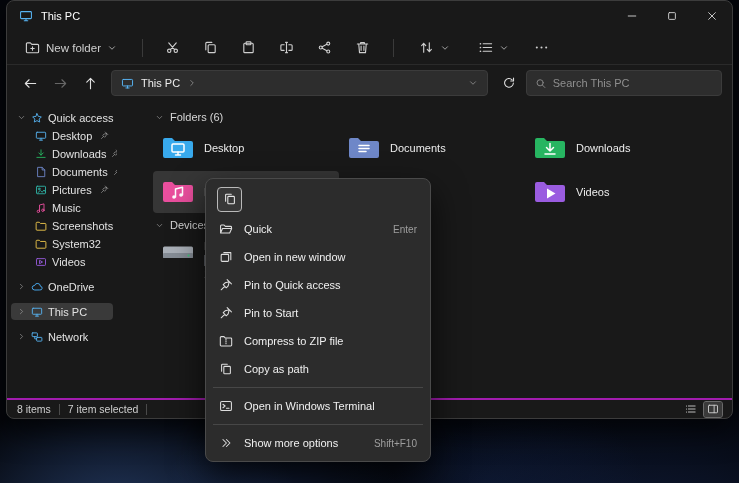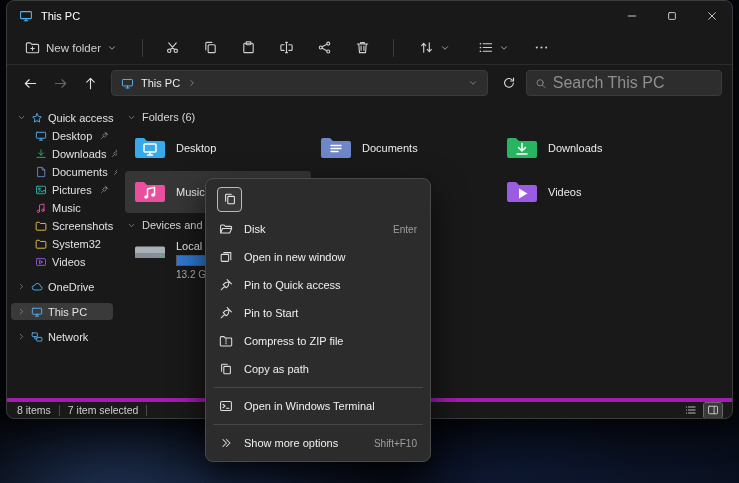--- a/index.html
+++ b/index.html
@@ -40,24 +40,24 @@
   .navbtn.disabled { color:#666; }
   .breadcrumb {
     flex:1; height:26px; margin:0 4px; background:#2d2d2d; border:1px solid #3b3b3b; border-radius:4px;
     display:flex; align-items:center; gap:7px; padding:0 9px; font-size:11px; color:#ececec;
   }
   .breadcrumb .bc-end { margin-left:auto; color:#9a9a9a; }
   .searchbox {
     flex:0 0 196px; height:26px; background:#2d2d2d; border:1px solid #3b3b3b; border-radius:4px;
     display:flex; align-items:center; gap:6px; padding:0 8px; color:#8f8f8f;
   }
-  .searchbox input { background:transparent; border:none; outline:none; color:#d8d8d8; font-size:16px; width:100%; font-family:"Liberation Sans",sans-serif; }
+  .searchbox input { background:transparent; border:none; outline:none; color:#d8d8d8; font-size:11px; width:100%; font-family:"Liberation Sans",sans-serif; }
   .searchbox input::placeholder { color:#8f8f8f; }
 
-  .bodyrow { flex:1; display:flex; min-height:0; }
+  .bodyrow { flex:1; display:flex; min-height:0;gap:28px; }
 
   
   .sidebar { flex:0 0 110px; padding:8px 0 0 0; overflow:hidden; }
   .side-item { height:17px; display:flex; align-items:center; gap:5px; margin:0 4px 1px 4px; padding:0 4px 0 6px; border-radius:4px; font-size:11px; color:#e2e2e2; white-space:nowrap; }
   .side-item.child { padding-left:24px; }
   .side-item.selected { background:#3a3a3a; }
   .side-item .chev { color:#9a9a9a; flex:0 0 auto; }
   .side-item .pin { margin-left:auto; color:#9a9a9a; flex:0 0 auto; }
   .side-item .sic { flex:0 0 auto; }
   .gap { height:7px; }
@@ -69,21 +69,21 @@
   .tiles { display:grid; grid-template-columns:repeat(3,186px); grid-auto-rows:42px; row-gap:2px; margin-bottom:6px; }
   .tile { display:flex; align-items:center; gap:9px; padding:3px 8px; border-radius:4px; font-size:11px; color:#ececec; overflow:hidden; }
   .tile.selected { background:rgba(255,255,255,.13); }
   .tile .fsvg { flex:0 0 auto; }
   .drive-tile { display:flex; align-items:flex-start; gap:9px; padding:3px 8px; width:186px; border-radius:4px; }
   .drive-info { display:flex; flex-direction:column; gap:3px; font-size:11px; color:#ececec; padding-top:2px; }
   .drive-bar { width:92px; height:11px; background:#474b51; border:1px solid #5a5e64; }
   .drive-bar > div { height:100%; }
   .drive-free { font-size:10px; color:#b5b5b5; }
 
-  .statusbar { height:20px; flex:0 0 auto; border-top:4px solid #a21caf; display:flex; align-items:center; gap:8px; padding:0 10px; font-size:10.5px; color:#cfcfcf; }
+  .statusbar { height:20px; flex:0 0 auto; border-top:2px solid #a21caf; display:flex; align-items:center; gap:8px; padding:0 10px; font-size:10.5px; color:#cfcfcf; }
   .ssep { width:1px; height:11px; background:#4a4a4a; }
   .status-views { margin-left:auto; display:flex; gap:4px; }
   .sview { width:18px; height:15px; display:flex; align-items:center; justify-content:center; color:#cfcfcf; border-radius:2px; }
   .sview.active { background:#3a3a3a; outline:1px solid #6a6a6a; }
 
   
   .contextmenu {
     position:absolute; left:205px; top:178px; width:226px; z-index:10;
     background:#2c2c2c; border:1px solid #4a4a4a; border-radius:8px;
     box-shadow:0 14px 34px rgba(0,0,0,.7); padding:4px; color:#f0f0f0; font-size:11px;
@@ -481,21 +481,21 @@
           <svg class="ic" width="14" height="14" viewBox="0 0 16 16">
             <rect x="5.5" y="5" width="7.5" height="8.5" rx="1"></rect>
             <path d="M3 10.5 V3.5 a1 1 0 0 1 1 -1 h5.5"></path>
           </svg>
         </div>
     </div>
     <div class="cm-item">
       <svg class="ic mi" width="14" height="14" viewBox="0 0 16 16">
           <path d="M1.8 12.5 V4.5 a1 1 0 0 1 1 -1 h3 l1.5 1.5 h6 a1 1 0 0 1 1 1 v1.5 M1.8 12.5 L4 7.5 h10.5 L12.2 12.5 z"></path>
         </svg>
-      <span>Disk</span>
+      <span>Quick</span>
       <span class="cm-short">Enter</span>
     </div>
     <div class="cm-item">
       <svg class="ic mi" width="14" height="14" viewBox="0 0 16 16">
           <rect x="2.5" y="5" width="8.5" height="8" rx="1"></rect>
           <path d="M5.5 3 h8 v8"></path>
         </svg>
       <span>Open in new window</span>
       <span class="cm-short"></span>
     </div>

